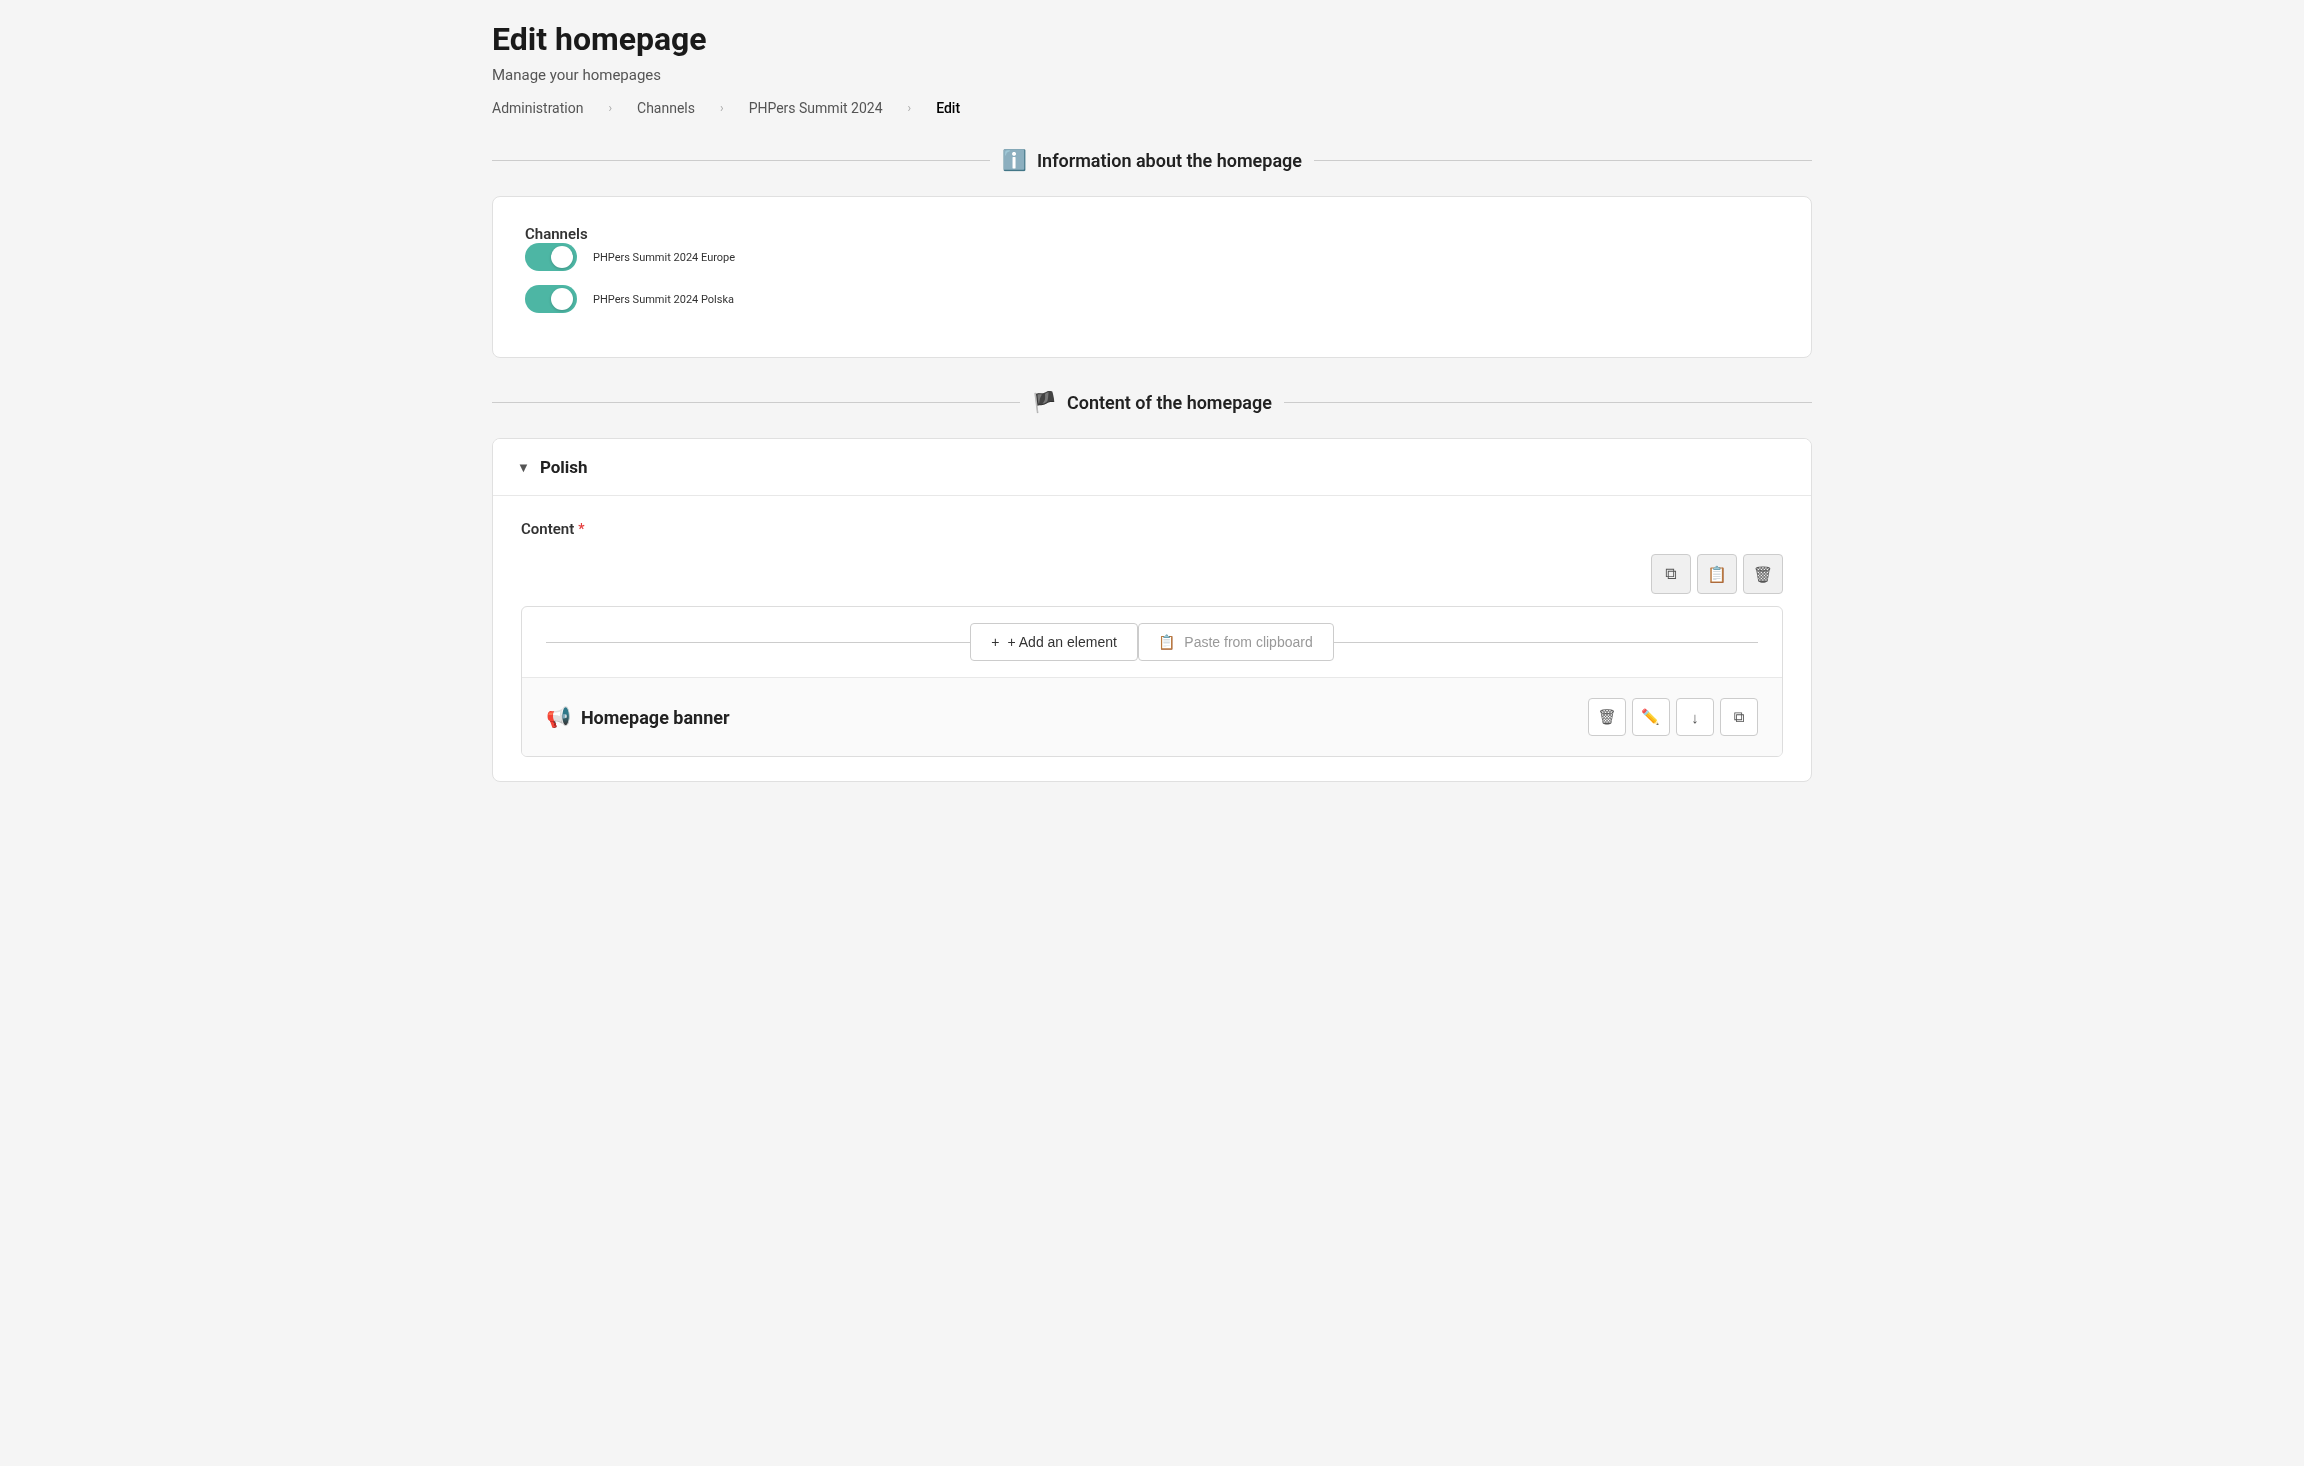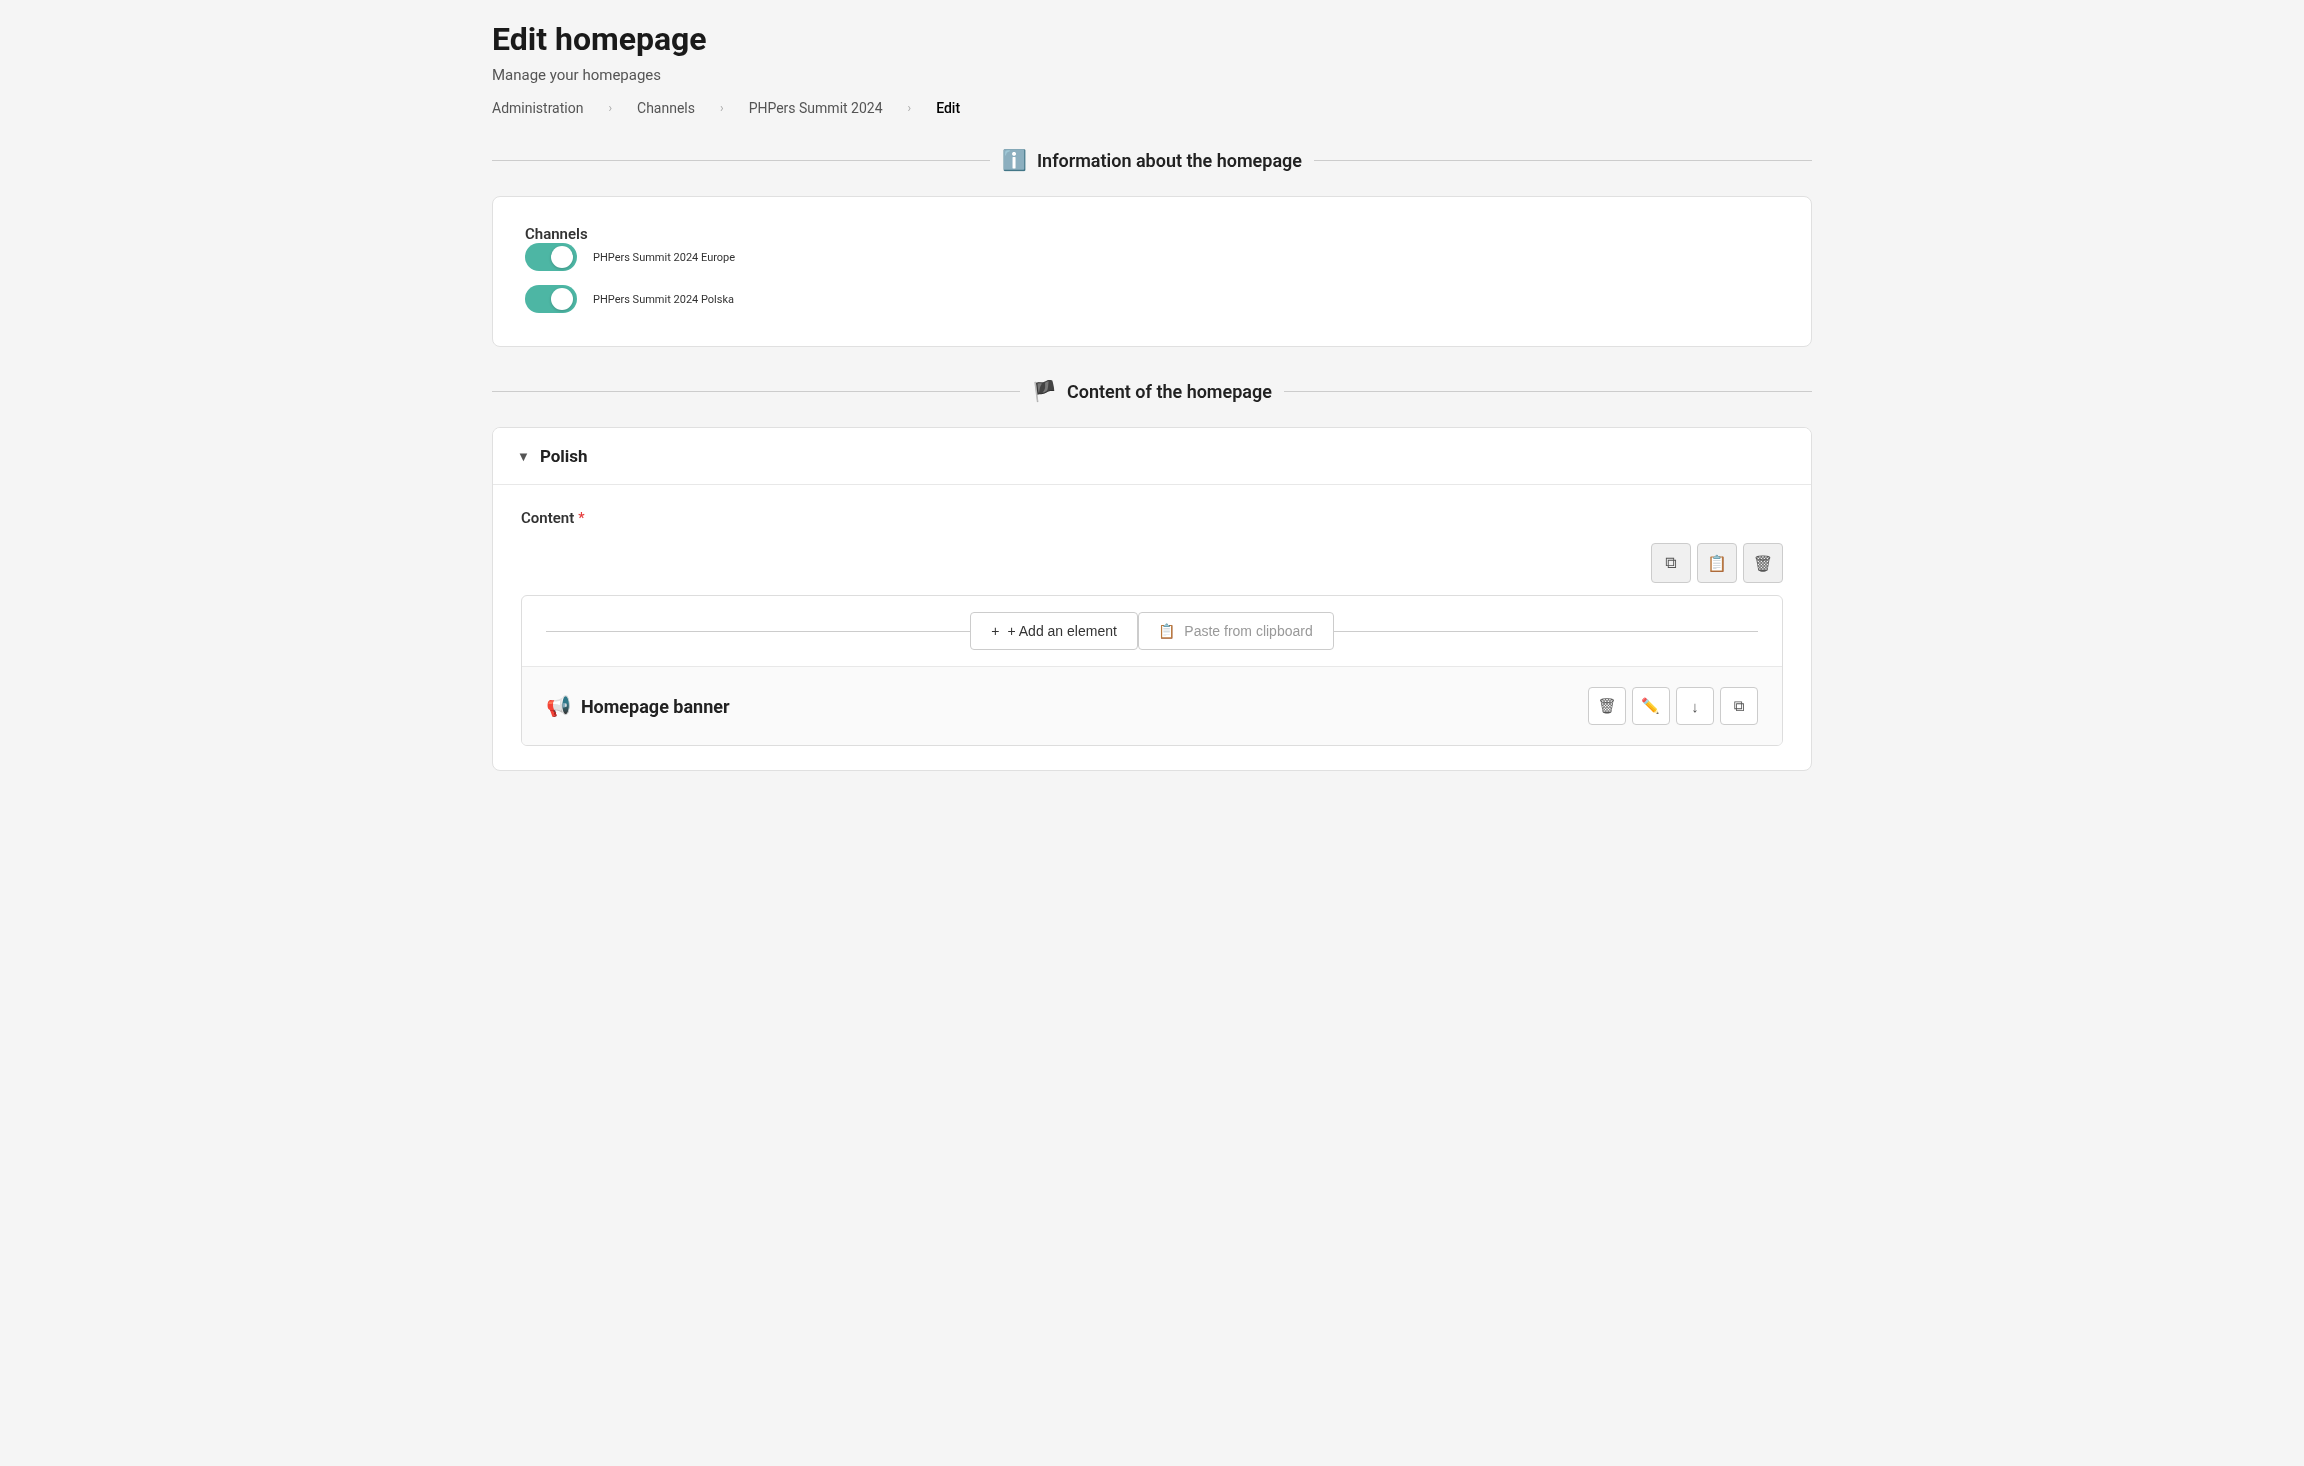--- a/index.html
+++ b/index.html
@@ -82,21 +82,21 @@
       color: #333;
       margin-bottom: 0;
     }
     .channel-row {
       display: flex;
       align-items: center;
       gap: 16px;
       margin-bottom: 14px;
     }
     .channel-row:last-child {
-      margin-bottom: 5px;
+      margin-bottom: 16px;
       gap: 16px;
     }
     .toggle {
       position: relative;
       width: 52px;
       height: 28px;
       border-radius: 14px;
       background: #4db6a4;
       cursor: pointer;
       flex-shrink: 0;

